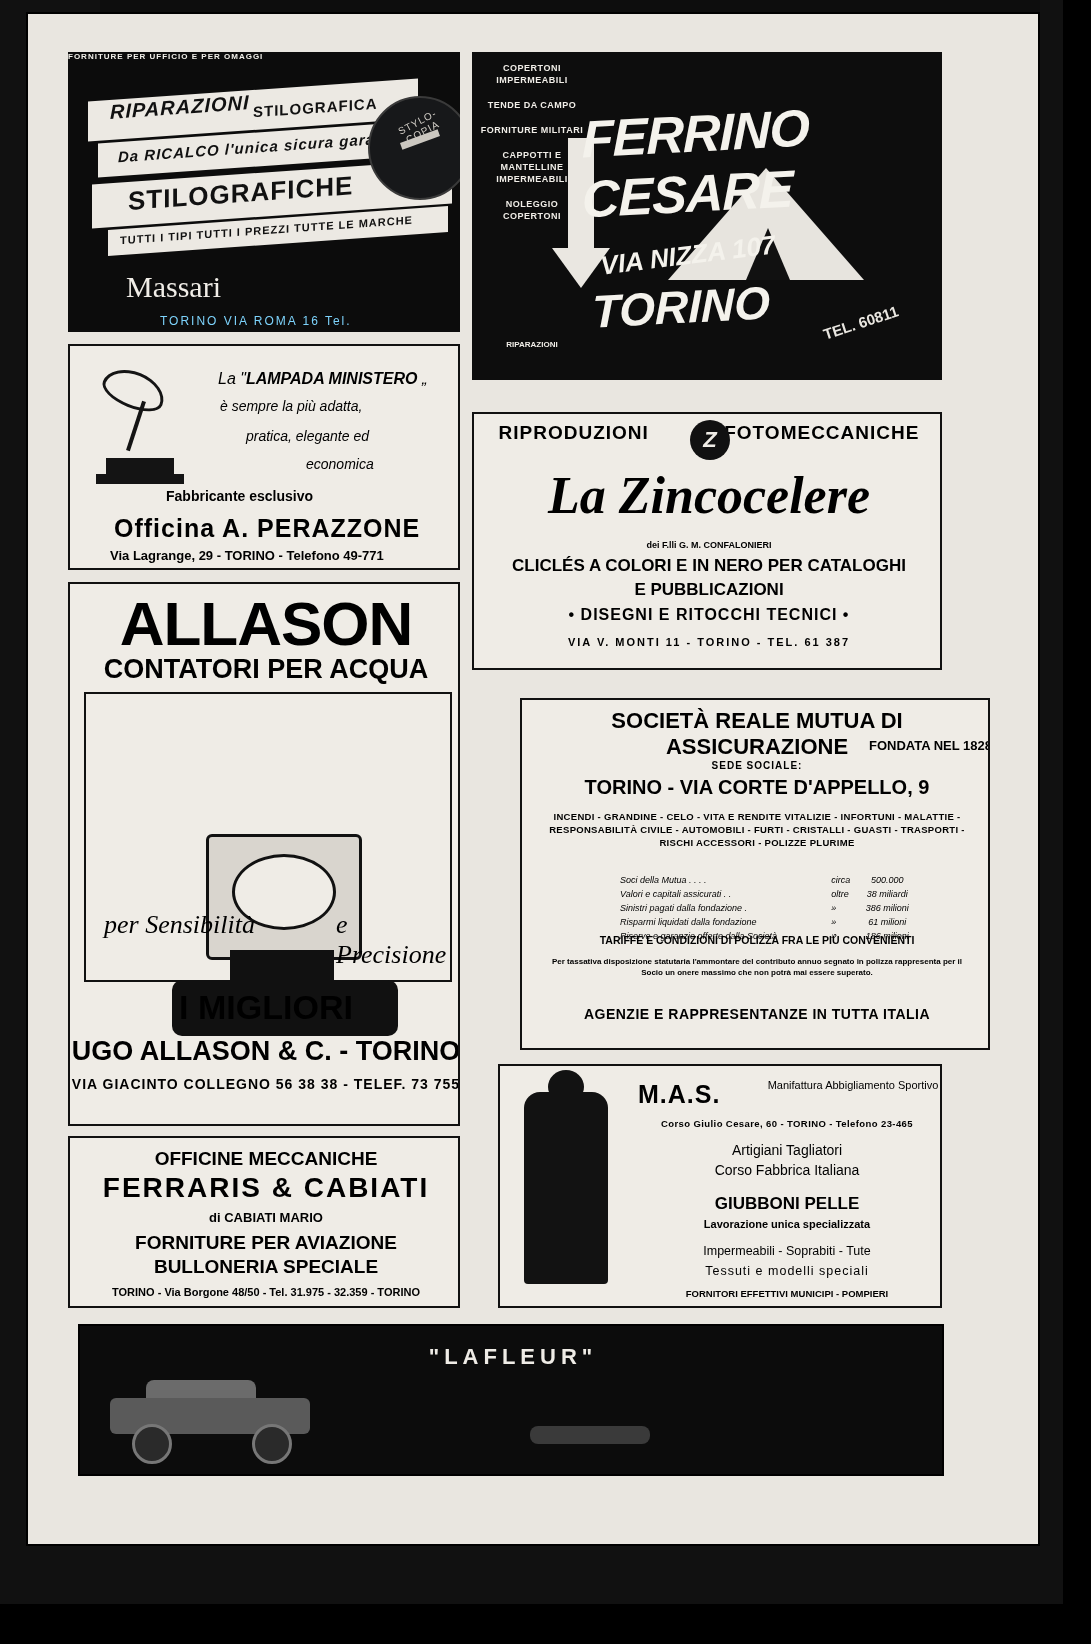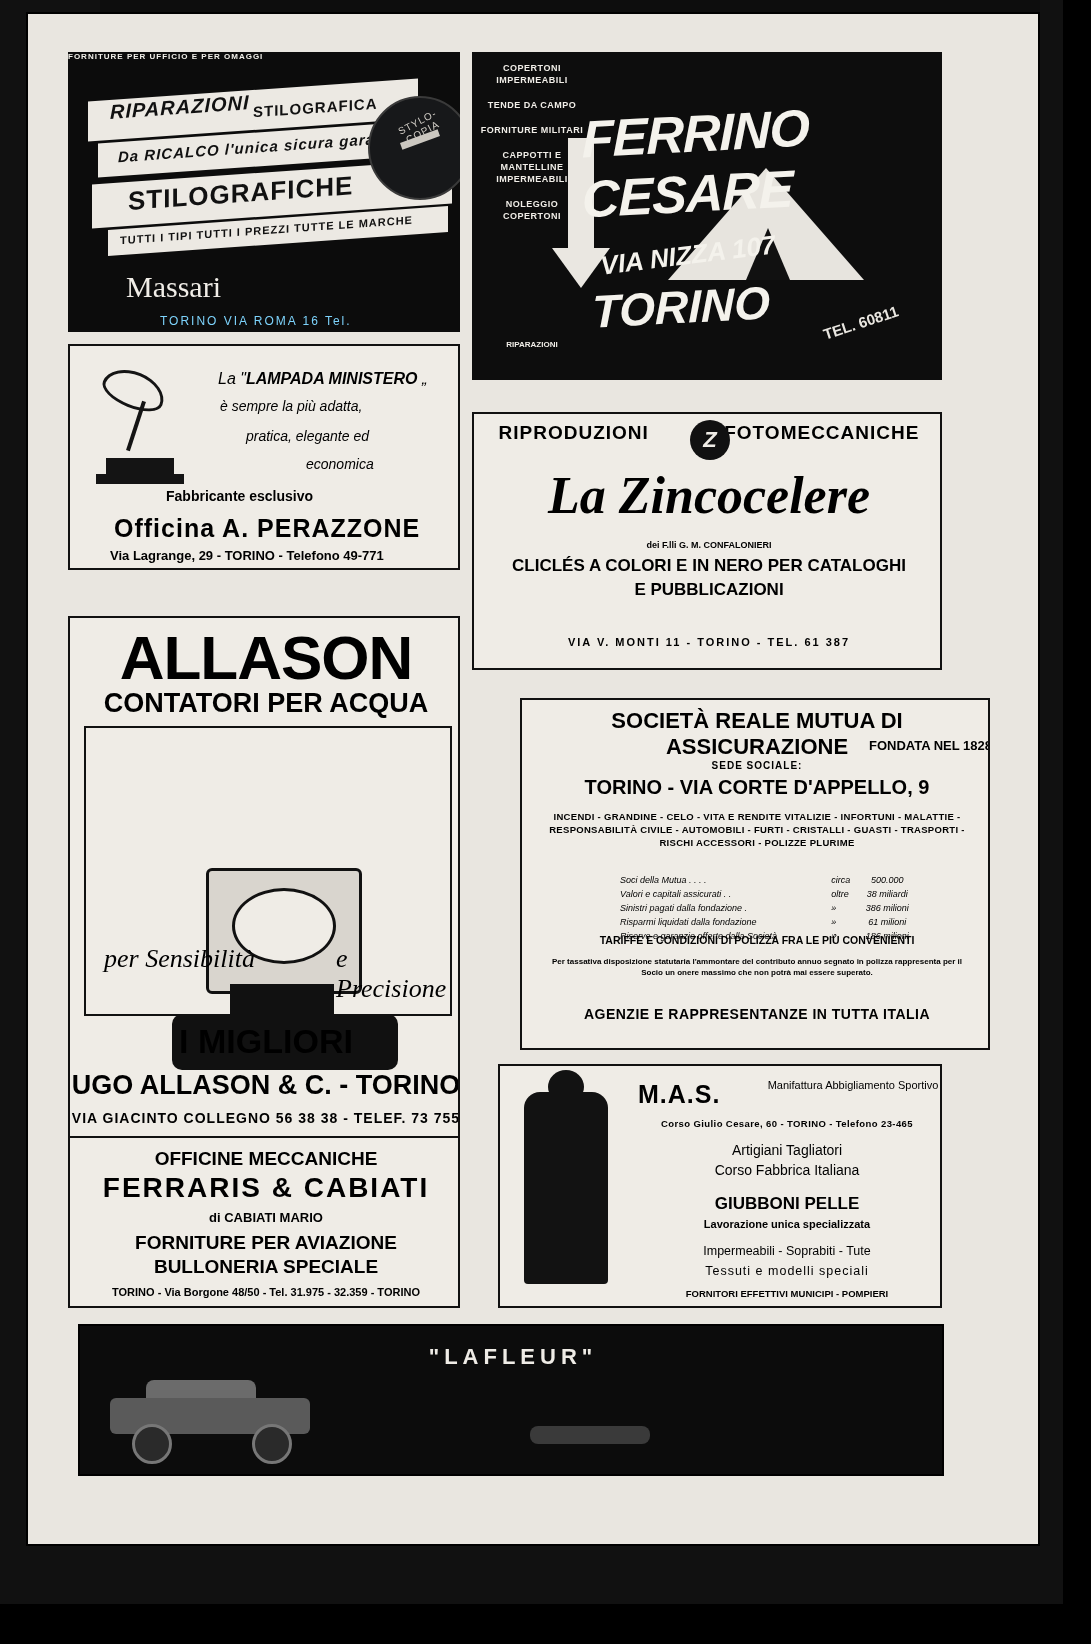--- a/index.html
+++ b/index.html
@@ -86,21 +86,21 @@
              font-family:"Liberation Serif",serif;font-style:italic;font-weight:bold;}
   #fm-sub{position:absolute;left:0;top:126px;width:470px;text-align:center;font-size:9px;font-weight:bold;}
   #fm-l1{position:absolute;left:0;top:142px;width:470px;text-align:center;font-size:17px;font-weight:bold;}
   #fm-l2{position:absolute;left:0;top:166px;width:470px;text-align:center;font-size:17px;font-weight:bold;}
   #fm-l3{position:absolute;left:0;top:192px;width:470px;text-align:center;font-size:16px;font-weight:bold;
          letter-spacing:1px;}
   #fm-l4{position:absolute;left:0;top:222px;width:470px;text-align:center;font-size:11px;font-weight:bold;
          letter-spacing:2px;}
 
   
-  #ad-allason{left:40px;top:602px;width:392px;height:544px;}
+  #ad-allason{left:40px;top:568px;width:392px;height:544px;}
   #al-title{position:absolute;left:0;top:4px;width:392px;text-align:center;font-size:62px;font-weight:bold;
             letter-spacing:-1px;}
   #al-sub{position:absolute;left:0;top:70px;width:392px;text-align:center;font-size:27px;font-weight:bold;
           letter-spacing:0px;}
   #al-box{position:absolute;left:14px;top:108px;width:364px;height:286px;border:2px solid #111;background:#efece6;}
   #al-s1{position:absolute;left:18px;top:216px;font-size:26px;font-family:"Liberation Serif",serif;font-style:italic;}
   #al-s2{position:absolute;left:250px;top:216px;font-size:26px;font-family:"Liberation Serif",serif;font-style:italic;}
   #al-meter{position:absolute;left:120px;top:140px;width:150px;height:120px;border:3px solid #111;border-radius:6px;
             background:#d9d5ce;}
   #al-meter2{position:absolute;left:146px;top:160px;width:98px;height:70px;border:3px solid #111;border-radius:50%;
@@ -239,20 +239,21 @@
       <div id="fm-top">
         <span>RIPRODUZIONI</span>
         &nbsp;&nbsp;&nbsp;&nbsp;&nbsp;&nbsp;&nbsp;&nbsp;&nbsp;&nbsp;
         <span>FOTOMECCANICHE</span>
       </div>
       <div id="fm-logo">Z</div>
       <div id="fm-script">La Zincocelere</div>
       <div id="fm-sub">dei F.lli G. M. CONFALONIERI</div>
       <div id="fm-l1">CLICLÉS A COLORI E IN NERO PER CATALOGHI</div>
       <div id="fm-l2">E PUBBLICAZIONI</div>
+      <div id="fm-l3">•    DISEGNI E RITOCCHI TECNICI    •</div>
       <div id="fm-l4">VIA  V. MONTI 11 - TORINO  -  TEL. 61 387</div>
     </div>
 
     <div class="ad" id="ad-allason">
       <div id="al-title">ALLASON</div>
       <div id="al-sub">CONTATORI PER ACQUA</div>
       <div id="al-box">
         <div id="al-meter"></div>
         <div id="al-meter2"></div>
         <div id="al-pipe2"></div>

